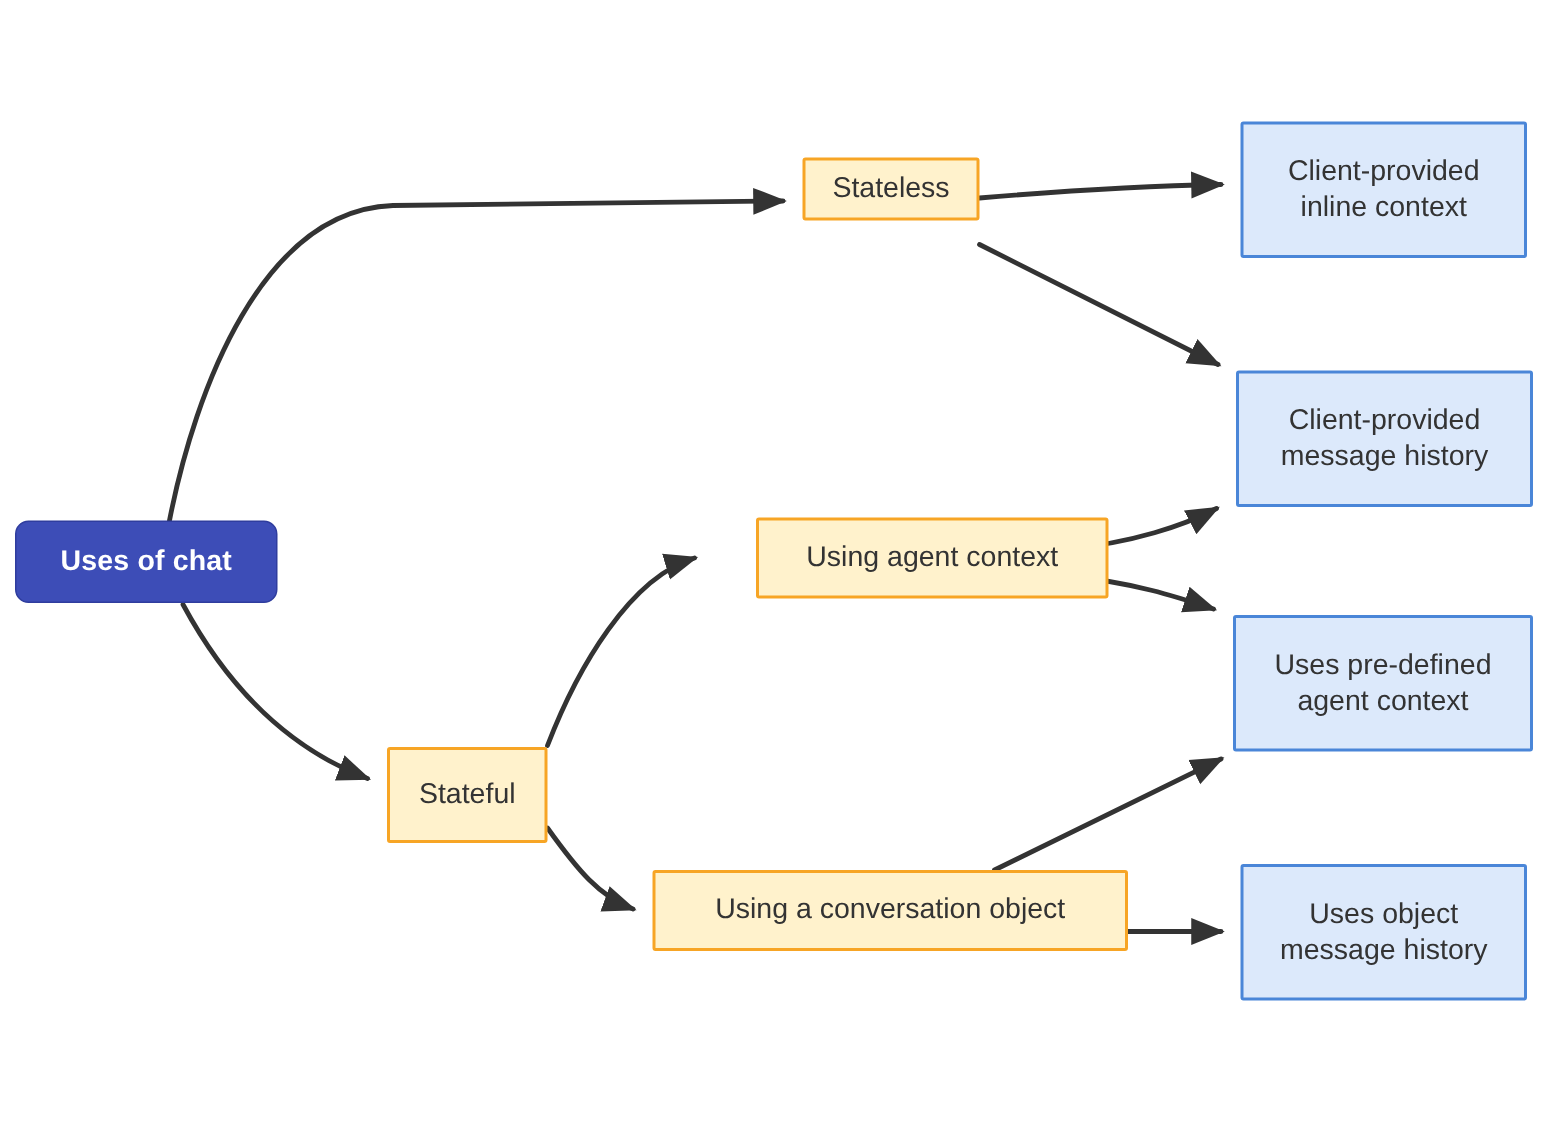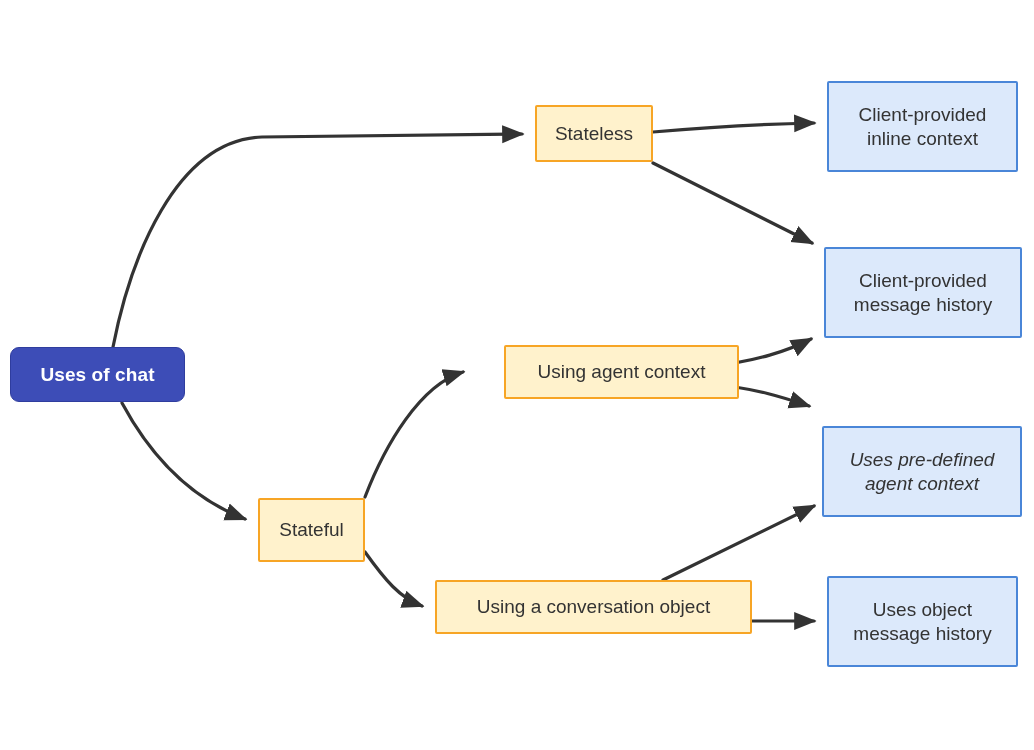--- a/index.html
+++ b/index.html
@@ -87,21 +87,21 @@
         <path d="M 711,384 C 755,388 785,398 809,406"></path>
         <path d="M 663,580 L 814,506"></path>
         <path d="M 752,621 L 814,621"></path>
       </g>
   </svg>
 
   <div class="node node-root" style="left: 10px; top: 347px; width: 175px; height: 55px;">
     <span class="node-label">Uses of chat</span>
   </div>
 
-  <div class="node node-process" style="left: 535px; top: 105px; width: 118px; height: 57px;">
+  <div class="node node-process" style="left: 535px; top: 105px; width: 118px; height: 42px;">
     <span class="node-label">Stateless</span>
   </div>
 
   <div class="node node-process" style="left: 258px; top: 498px; width: 107px; height: 64px; text-align: right;">
     <span class="node-label">Stateful</span>
   </div>
 
   <div class="node node-process" style="left: 476px; top: 345px; width: 235px; height: 54px; margin-left: 28px;">
     <span class="node-label">Using agent context</span>
   </div>
@@ -113,21 +113,21 @@
   <div class="node node-outcome" style="left: 827px; top: 81px; width: 191px; height: 91px;">
     <span class="node-label">Client-provided
 inline context</span>
   </div>
 
   <div class="node node-outcome" style="left: 824px; top: 247px; width: 198px; height: 91px;">
     <span class="node-label">Client-provided
 message history</span>
   </div>
 
-  <div class="node node-outcome" style="left: 822px; top: 426px; width: 200px; height: 91px; font-style: italic;">
+  <div class="node node-outcome" style="left: 822px; top: 410px; width: 200px; height: 91px;">
     <span class="node-label">Uses pre-defined
 agent context</span>
   </div>
 
   <div class="node node-outcome" style="left: 827px; top: 576px; width: 191px; height: 91px;">
     <span class="node-label">Uses object
 message history</span>
   </div>
 
 </div>

